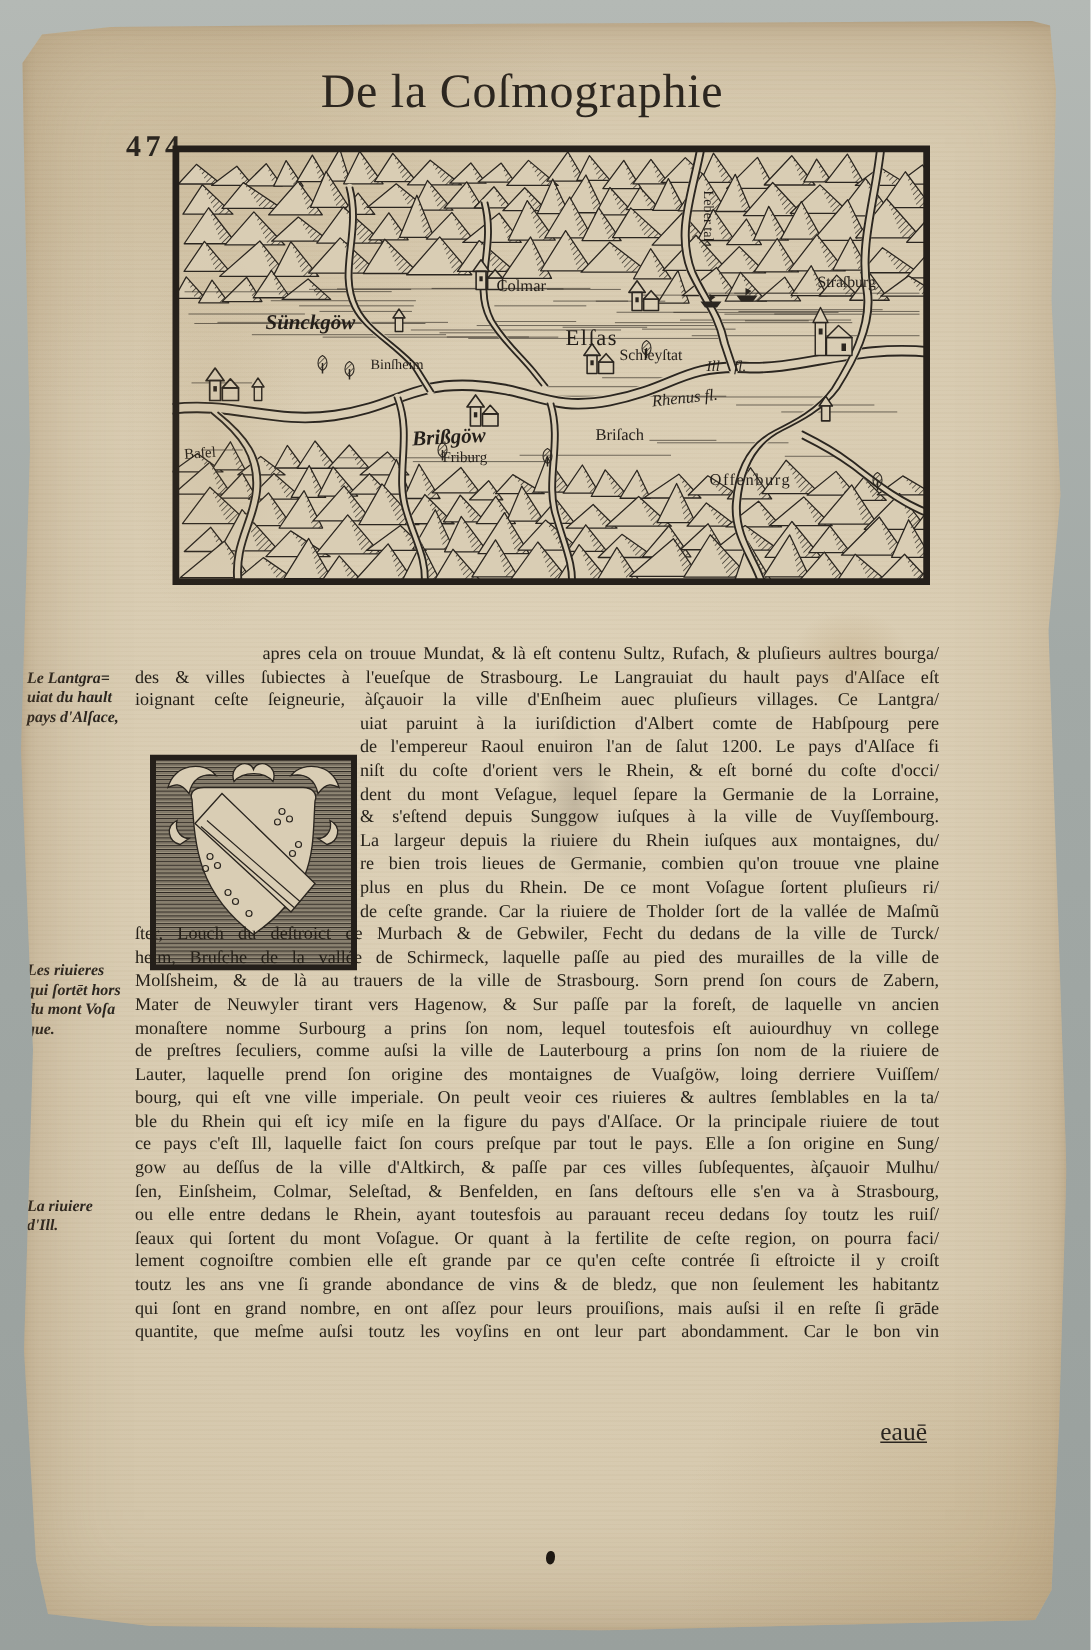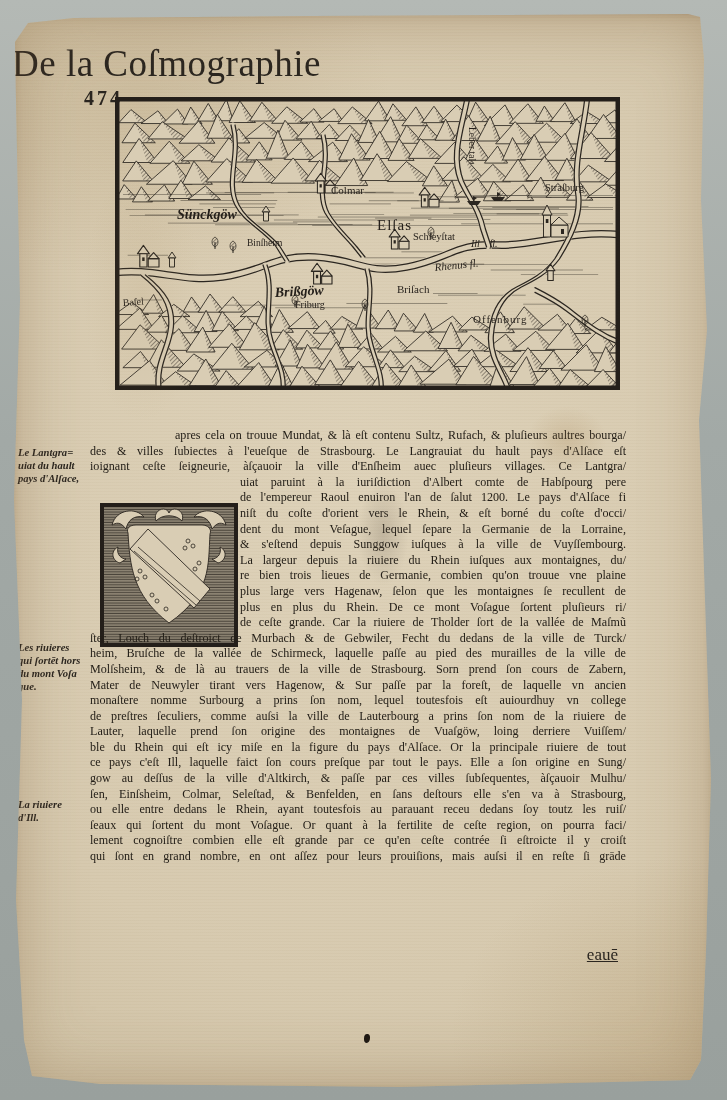--- a/index.html
+++ b/index.html
@@ -16,22 +16,22 @@
       radial-gradient(ellipse 600px 700px at 50% 45%,#ddd1b8 0%,#d6c9ae 70%,#cfc1a4 100%);
     clip-path:polygon(3px 28px,16px 9px,62px 4px,300px 2px,676px 0px,688px 3px,692px 46px,689px 186px,695px 316px,687px 406px,693px 586px,699px 766px,694px 936px,689px 1046px,678px 1066px,388px 1073px,88px 1070px,20px 1062px,12px 1026px,4px 886px,10px 686px,2px 486px,8px 286px,4px 86px);
     color:#2b2620;
   }
   #page-shadow{position:absolute;inset:0;pointer-events:none;
     box-shadow:inset 0 0 70px rgba(120,88,48,.38),inset 0 0 10px rgba(110,80,45,.35);}
   .texture{position:absolute;inset:0;pointer-events:none;opacity:.5;
     background:repeating-linear-gradient(180deg,rgba(140,115,80,.06) 0 1px,rgba(255,250,235,.05) 1px 3px);}
   
   #folio{position:absolute;left:72px;top:44px;font-size:20px;letter-spacing:3px;font-weight:bold;margin-top:29px;}
-  #title{position:absolute;left:0;top:28px;width:672px;
-    font-size:37px;letter-spacing:.5px;}
+  #title{position:absolute;left:0;top:28px;width:672px;text-align:center;
+    font-size:32px;letter-spacing:.5px;}
   
   #map{position:absolute;left:103px;top:83px;}
   .mtn{fill:#d9cdb4;stroke:#2b2620;stroke-width:.85;stroke-linejoin:round;}
   .mtn-shadow{fill:url(#hatchA);stroke:none;}
   .shl{stroke:#2b2620;stroke-width:.55;opacity:.75;}
   .rcase{stroke:#d9cdb4;fill:none;stroke-linecap:round;}
   .redge{stroke:#2b2620;fill:none;stroke-width:1.25;stroke-linecap:round;}
   .bld{fill:#d9cdb4;stroke:#2b2620;stroke-width:.95;stroke-linejoin:round;}
   .inkf{fill:#2b2620;stroke:none;}
   .tre{fill:url(#hatchA);stroke:#2b2620;stroke-width:.7;}
@@ -646,38 +646,40 @@
     <div class="bline indent1">apres cela on trouue Mundat, &amp; là eſt contenu Sultz, Rufach, &amp; pluſieurs aultres bourga/</div>
     <div class="bline">des &amp; villes ſubiectes à l'eueſque de Strasbourg. Le Langrauiat du hault pays d'Alſace eſt</div>
     <div class="bline">ioignant ceſte ſeigneurie, àſçauoir la ville d'Enſheim auec pluſieurs villages. Ce Lantgra/</div>
     <div class="bline narrow">uiat paruint à la iuriſdiction d'Albert comte de Habſpourg pere</div>
     <div class="bline narrow">de l'empereur Raoul enuiron l'an de ſalut 1200. Le pays d'Alſace fi</div>
     <div class="bline narrow">niſt du coſte d'orient vers le Rhein, &amp; eſt borné du coſte d'occi/</div>
     <div class="bline narrow">dent du mont Veſague, lequel ſepare la Germanie de la Lorraine,</div>
     <div class="bline narrow">&amp; s'eſtend depuis Sunggow iuſques à la ville de Vuyſſembourg.</div>
     <div class="bline narrow">La largeur depuis la riuiere du Rhein iuſques aux montaignes, du/</div>
     <div class="bline narrow">re bien trois lieues de Germanie, combien qu'on trouue vne plaine</div>
-    <div class="bline narrow">plus large vers Hagenaw, ſelon que les montaignes ſe recullent de</div>
     <div class="bline narrow">plus en plus du Rhein. De ce mont Voſague ſortent pluſieurs ri/</div>
     <div class="bline narrow">de ceſte grande. Car la riuiere de Tholder ſort de la vallée de Maſmũ</div>
     <div class="bline">ſter, Louch du deſtroict de Murbach &amp; de Gebwiler, Fecht du dedans de la ville de Turck/</div>
     <div class="bline">heim, Bruſche de la vallée de Schirmeck, laquelle paſſe au pied des murailles de la ville de</div>
     <div class="bline">Molſsheim, &amp; de là au trauers de la ville de Strasbourg. Sorn prend ſon cours de Zabern,</div>
     <div class="bline">Mater de Neuwyler tirant vers Hagenow, &amp; Sur paſſe par la foreſt, de laquelle vn ancien</div>
     <div class="bline">monaſtere nomme Surbourg a prins ſon nom, lequel toutesfois eſt auiourdhuy vn college</div>
     <div class="bline">de preſtres ſeculiers, comme auſsi la ville de Lauterbourg a prins ſon nom de la riuiere de</div>
     <div class="bline">Lauter, laquelle prend ſon origine des montaignes de Vuaſgöw, loing derriere Vuiſſem/</div>
+    <div class="bline">bourg, qui eſt vne ville imperiale. On peult veoir ces riuieres &amp; aultres ſemblables en la ta/</div>
     <div class="bline">ble du Rhein qui eſt icy miſe en la figure du pays d'Alſace. Or la principale riuiere de tout</div>
     <div class="bline">ce pays c'eſt Ill, laquelle faict ſon cours preſque par tout le pays. Elle a ſon origine en Sung/</div>
     <div class="bline">gow au deſſus de la ville d'Altkirch, &amp; paſſe par ces villes ſubſequentes, àſçauoir Mulhu/</div>
     <div class="bline">ſen, Einſsheim, Colmar, Seleſtad, &amp; Benfelden, en ſans deſtours elle s'en va à Strasbourg,</div>
     <div class="bline">ou elle entre dedans le Rhein, ayant toutesfois au parauant receu dedans ſoy toutz les ruiſ/</div>
     <div class="bline">ſeaux qui ſortent du mont Voſague. Or quant à la fertilite de ceſte region, on pourra faci/</div>
     <div class="bline">lement cognoiſtre combien elle eſt grande par ce qu'en ceſte contrée ſi eſtroicte il y croiſt</div>
+    <div class="bline">toutz les ans vne ſi grande abondance de vins &amp; de bledz, que non ſeulement les habitantz</div>
     <div class="bline">qui ſont en grand nombre, en ont aſſez pour leurs prouiſions, mais auſsi il en reſte ſi grāde</div>
+    <div class="bline">quantite, que meſme auſsi toutz les voyſins en ont leur part abondamment. Car le bon vin</div>
   </div>
   <div id="catchword">eauē</div>
 
   <div class="stain" id="stain1"></div>
   <div class="stain" id="stain2"></div>
   <div class="stain" id="stain3"></div>
   <div class="stain" id="stain4"></div>
   <div id="page-shadow"></div>
 </div>
 

